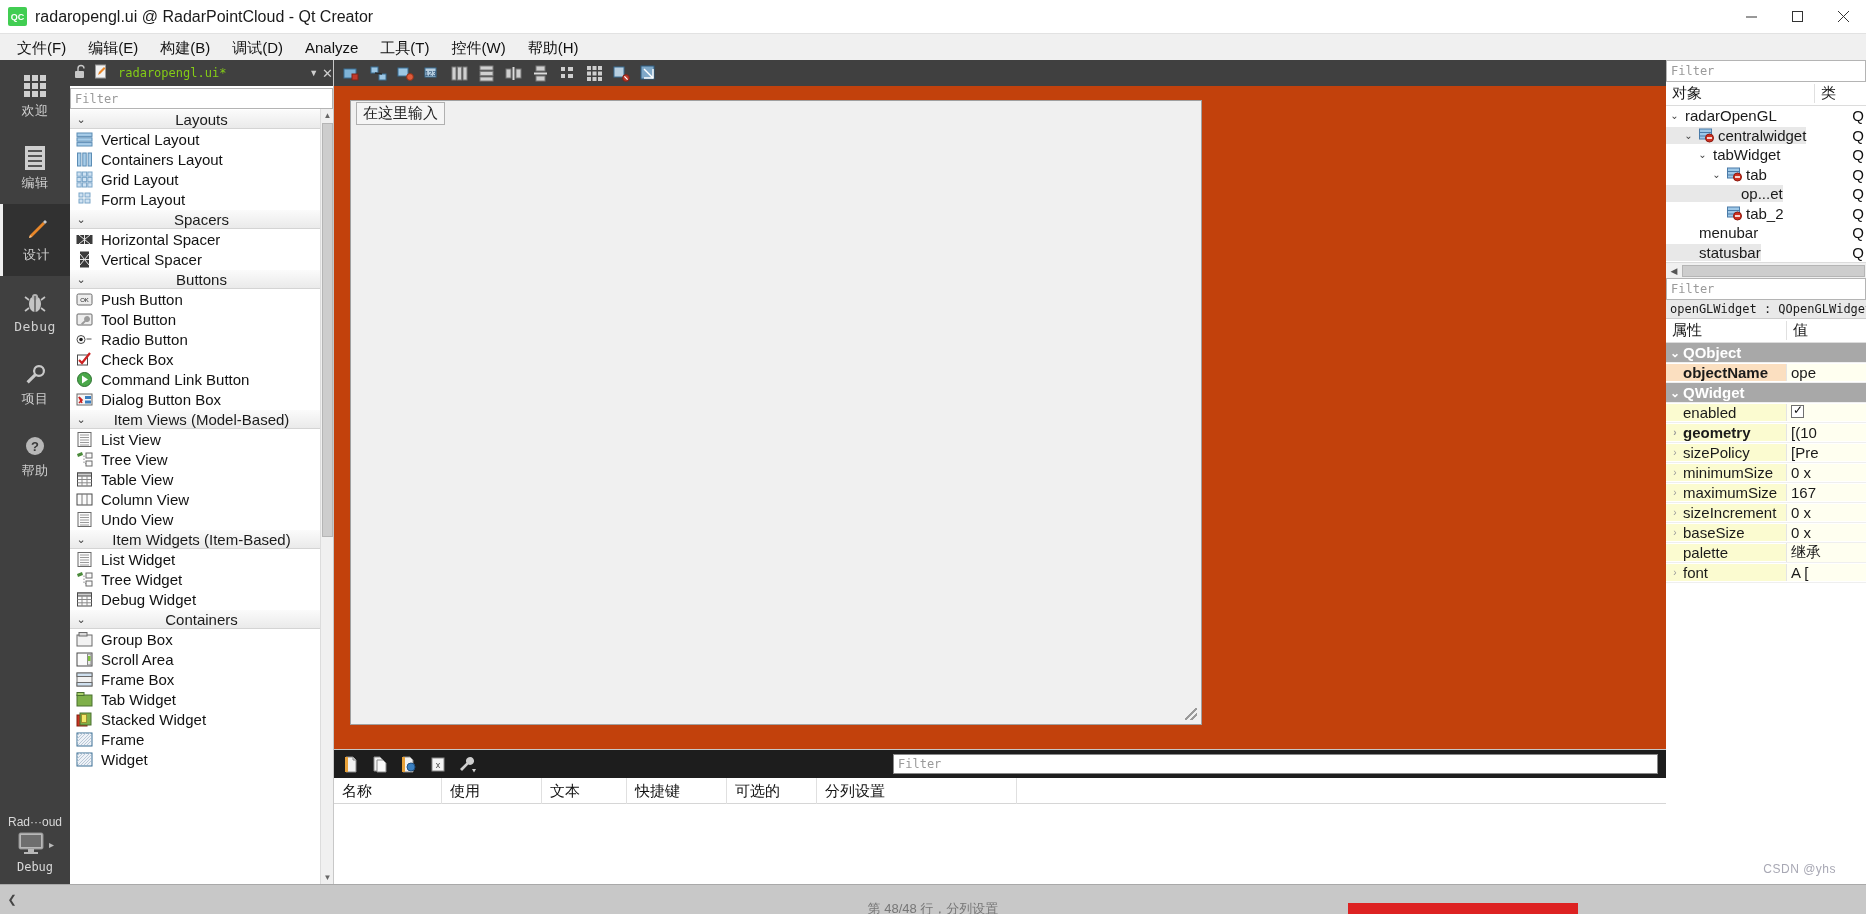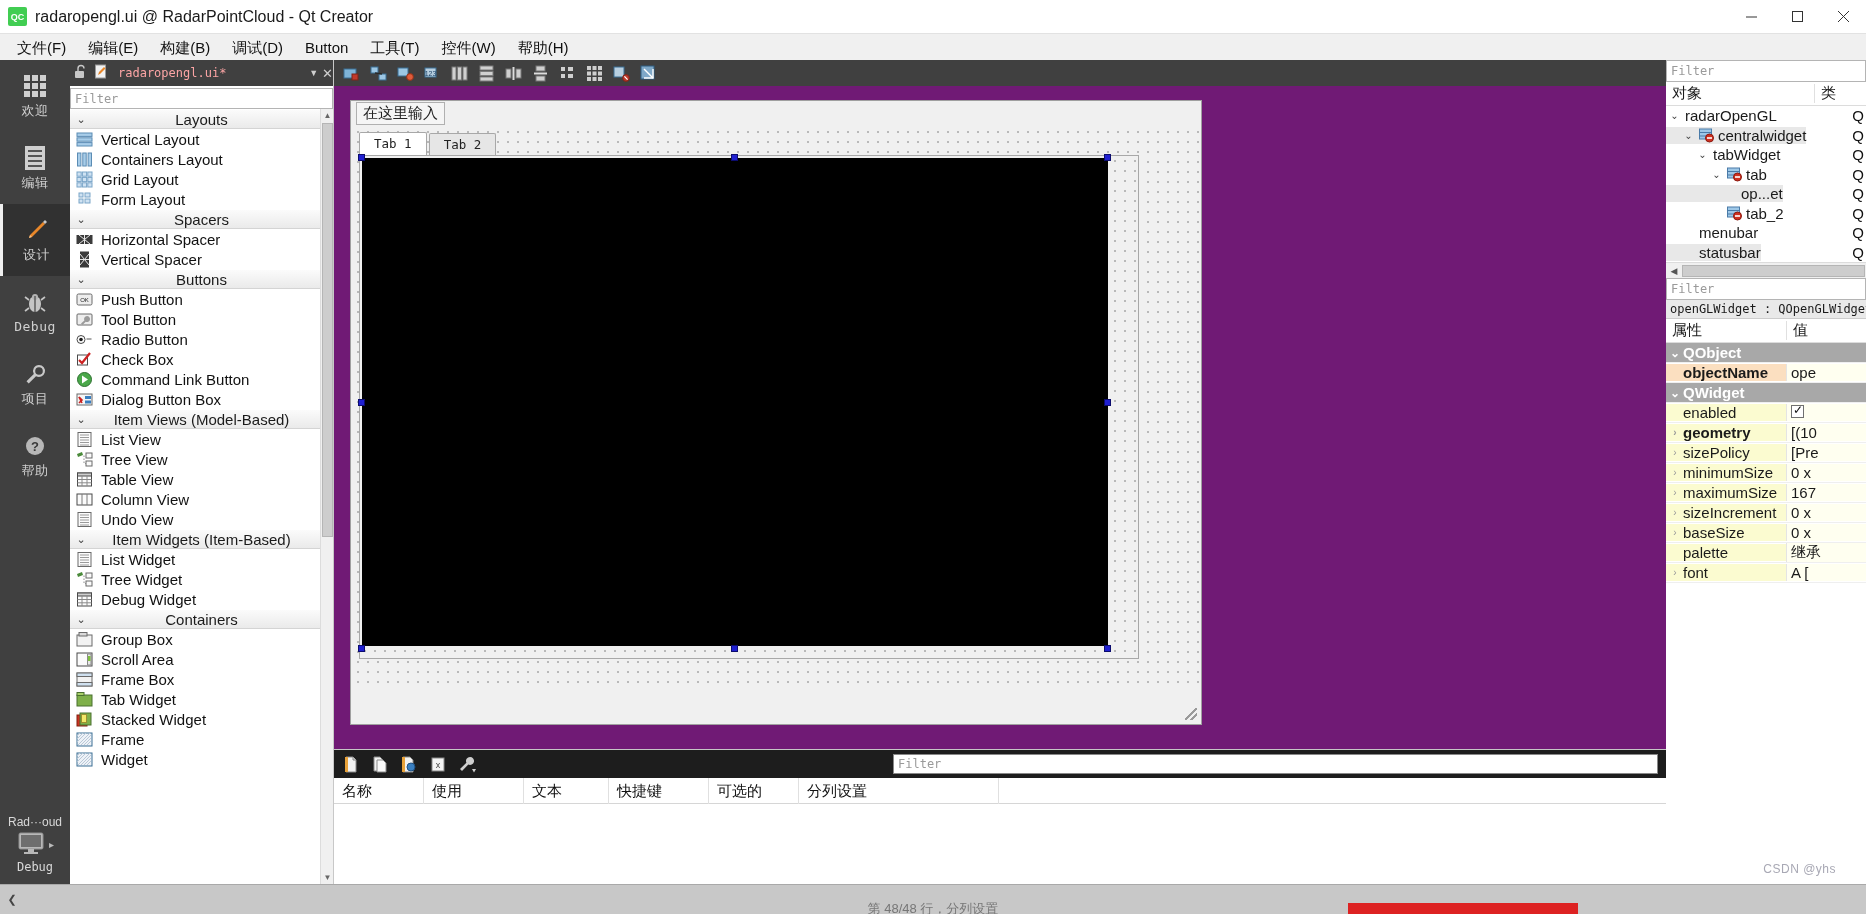--- a/index.html
+++ b/index.html
@@ -77,21 +77,21 @@
   .widgetbox {
     width:264px; flex:0 0 264px; background:#ffffff; display:flex; flex-direction:column;
     border-right:1px solid #c8c8c8; min-height:0;
   }
   .tabstrip {
     height:26px; background:#404040; display:flex; align-items:center; color:#ddd;
     flex:0 0 26px; padding-left:4px; gap:6px;
   }
   .file-tab {
     display:flex; align-items:center; gap:6px; font-family:"DejaVu Sans Mono", monospace;
-    font-size:12px; color:#fca5a5; padding:2px 4px; flex:1 1 auto; min-width:0;
+    font-size:12px; color:#84cc16; padding:2px 4px; flex:1 1 auto; min-width:0;
   }
   .tab-icons { display:flex; align-items:center; gap:4px; color:#cfcfcf; }
   .filterbox {
     border:1px solid #b4b4b4; background:#fff; height:21px; margin:2px 0 0 0;
     display:flex; align-items:center; padding:0 4px; font-family:"DejaVu Sans Mono", monospace;
     font-size:12px; color:#9a9a9a; flex:0 0 21px;
   }
   .wb-scroll { flex:1 1 auto; overflow:hidden; position:relative; }
   .wb-list { }
   .wb-cat {
@@ -116,21 +116,21 @@
 
   
   .center { flex:1 1 auto; display:flex; flex-direction:column; min-width:0; min-height:0; }
   .design-toolbar {
     height:26px; background:#404040; display:flex; align-items:center; gap:9px;
     padding:0 8px; flex:0 0 26px;
   }
   .tb-ico { width:18px; height:18px; display:flex; align-items:center; justify-content:center; }
 
   .formarea {
-    flex:1 1 auto; background:#701a75; position:relative; overflow:hidden;
+    flex:1 1 auto; background:#c2410c; position:relative; overflow:hidden;
     padding:14px 0 0 16px;
   }
   .formwin {
     position:relative; width:852px; height:625px; background:#f0f0f0;
     border:1px solid #a0a0a0;
   }
   .menubar-preview {
     height:24px; background:#f0f0f0; display:flex; align-items:center; padding-left:5px;
   }
   .typehere {
@@ -291,21 +291,21 @@
           </svg>
       </div>
     </div>
   </div>
 
   <div class="menubar">
     <div class="menu-item">文件(F)</div>
     <div class="menu-item">编辑(E)</div>
     <div class="menu-item">构建(B)</div>
     <div class="menu-item">调试(D)</div>
-    <div class="menu-item">Button</div>
+    <div class="menu-item">Analyze</div>
     <div class="menu-item">工具(T)</div>
     <div class="menu-item">控件(W)</div>
     <div class="menu-item">帮助(H)</div>
   </div>
 
   <div class="body-row">
 
     <div class="moderail">
 
       <div class="mode-btn">
@@ -876,39 +876,20 @@
               <polyline points="13,4 13,13 4,13" fill="none" stroke="#fff" stroke-width="1.4"></polyline>
               <line x1="4" y1="4" x2="13" y2="13" stroke="#fff" stroke-width="1.4"></line>
             </svg>
         </span>
       </div>
 
       <div class="formarea">
         <div class="formwin">
           <div class="menubar-preview">
             <span class="typehere">在这里输入</span>
-          </div>
-          <div class="central-dotted">
-            <div class="tabwidget">
-              <div class="tabbar">
-                <div class="ftab sel">Tab 1</div>
-                <div class="ftab">Tab 2</div>
-              </div>
-              <div class="tabpane">
-                <div class="glwidget"></div>
-                <div class="handle" style="left:-2px;top:-2px"></div>
-                <div class="handle" style="left:371px;top:-2px"></div>
-                <div class="handle" style="left:744px;top:-2px"></div>
-                <div class="handle" style="left:-2px;top:243px"></div>
-                <div class="handle" style="left:744px;top:243px"></div>
-                <div class="handle" style="left:-2px;top:489px"></div>
-                <div class="handle" style="left:371px;top:489px"></div>
-                <div class="handle" style="left:744px;top:489px"></div>
-              </div>
-            </div>
           </div>
           <div class="statusbar-preview">
             <div class="size-grip"></div>
           </div>
         </div>
       </div>
 
       <div class="actionpanel">
         <div class="action-toolbar">
           <span class="tb-ico">
@@ -941,21 +922,21 @@
             <svg width="18" height="17" viewBox="0 0 18 17">
                 <path d="M12 1a4 4 0 0 0-3.6 5.7L2 13l2 2 6.3-6.4A4 4 0 1 0 12 1z" fill="#cfcfcf"></path>
                 <polygon points="14,13 18,13 16,16.5" fill="#cfcfcf"></polygon>
               </svg>
           </span>
           <div class="action-filter">
             <span>Filter</span>
           </div>
         </div>
         <div class="action-header" id="action-header">
-            <div class="ah-cell" style="width: 90px;">名称</div>
+            <div class="ah-cell" style="width: 108px;">名称</div>
             <div class="ah-cell" style="width: 100px;">使用</div>
             <div class="ah-cell" style="width: 85px;">文本</div>
             <div class="ah-cell" style="width: 100px;">快捷键</div>
             <div class="ah-cell" style="width: 90px;">可选的</div>
             <div class="ah-cell" style="width: 200px;">分列设置</div>
           </div>
         <div class="action-body"></div>
       </div>
     </div>
 

